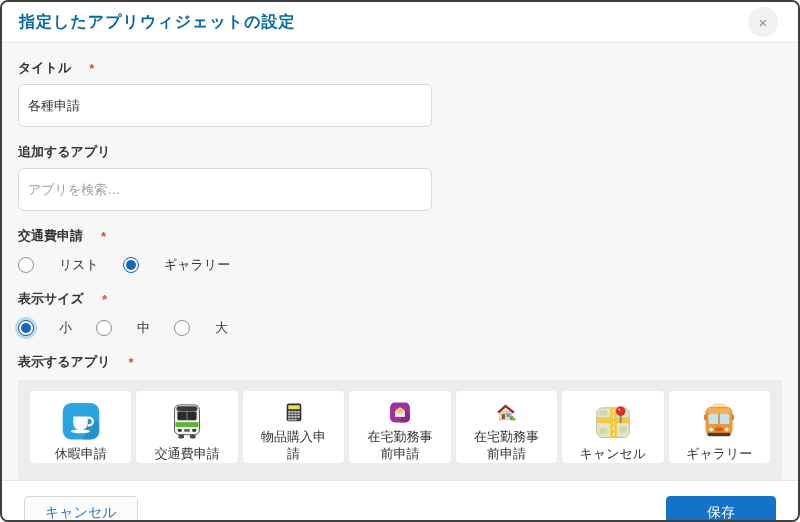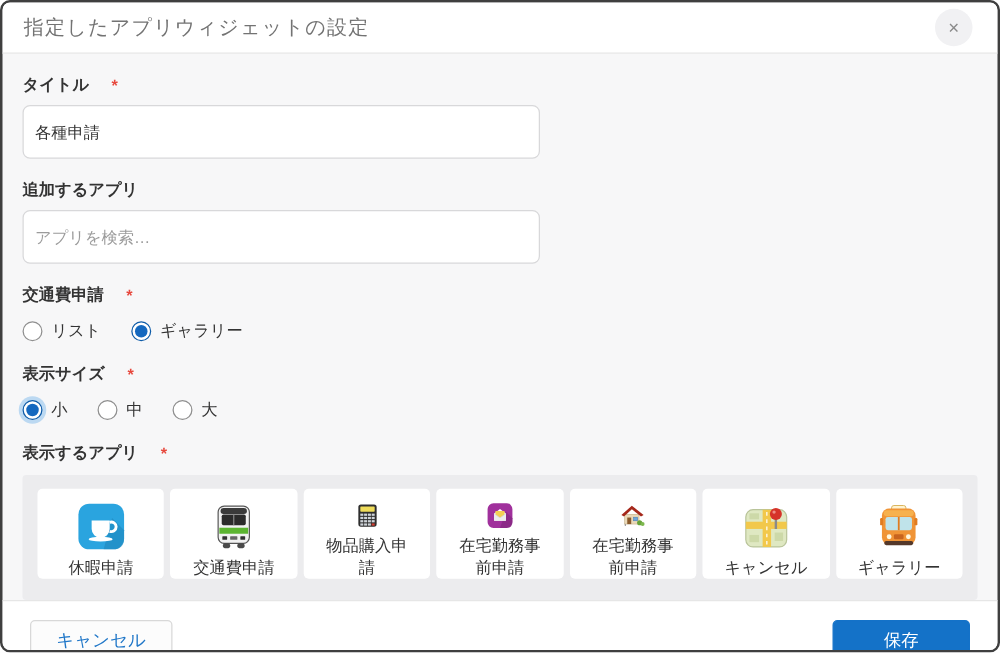--- a/index.html
+++ b/index.html
@@ -14,21 +14,21 @@
     background: #f7f7f8;
     display: flex; flex-direction: column; overflow: hidden;
   }
   
   .dlg-header {
     background: #fff; min-height: 41px;
     border-bottom: 1px solid #e6e6e6;
     display: flex; align-items: center; justify-content: space-between;
     padding: 0 20px 0 17px; flex: 0 0 41px;
   }
-  .dlg-title { font-size: 16px; font-weight: normal; color: #737373; letter-spacing: 1px; }
+  .dlg-title { font-size: 16px; font-weight: bold; color: #0369a1; letter-spacing: 1px; }
   .close-btn {
     width: 30px; height: 30px; border: none; border-radius: 50%;
     background: #f1f1f3; color: #8a8a8a; font-size: 15px; line-height: 1;
     display: flex; align-items: center; justify-content: center; cursor: pointer;
   }
   
   .dlg-body { flex: 1; padding: 4px 16px 0; }
   .field-label {
     font-size: 13px; font-weight: bold; color: #333;
     margin: 16px 0 7px; display: flex; align-items: center; gap: 18px;
@@ -36,21 +36,21 @@
   .field-label.first { margin-top: 12px; }
   .req { color: #e7483d; font-weight: bold; font-size: 13px; }
   .text-input {
     width: 414px; height: 43px;
     border: 1px solid #d8d8da; border-radius: 6px; background: #fff;
     padding: 0 9px; font-size: 13px; color: #333; outline: none;
     font-family: inherit;
   }
   .text-input::placeholder { color: #9b9b9b; }
   .radio-row { display: flex; align-items: center; gap: 24px; margin: 11px 0 2px; }
-  .radio-option { display: flex; align-items: center; gap: 7px; font-size: 13px; color: #333; cursor: pointer; font-family: Liberation Serif, serif; }
+  .radio-option { display: flex; align-items: center; gap: 25px; font-size: 13px; color: #333; cursor: pointer; font-family: Liberation Serif, serif; }
   .radio-circle {
     width: 16px; height: 16px; border-radius: 50%;
     background: #fff; border: 1px solid #8f8f8f; position: relative; flex: 0 0 16px;
   }
   .radio-circle.checked { border: 1.5px solid #0f5ca8; }
   .radio-circle.checked::after {
     content: ""; position: absolute; top: 2px; left: 2px; right: 2px; bottom: 2px;
     border-radius: 50%; background: #1468bf;
   }
   .radio-circle.focus-halo { box-shadow: 0 0 0 3px #bcd9f2; }

